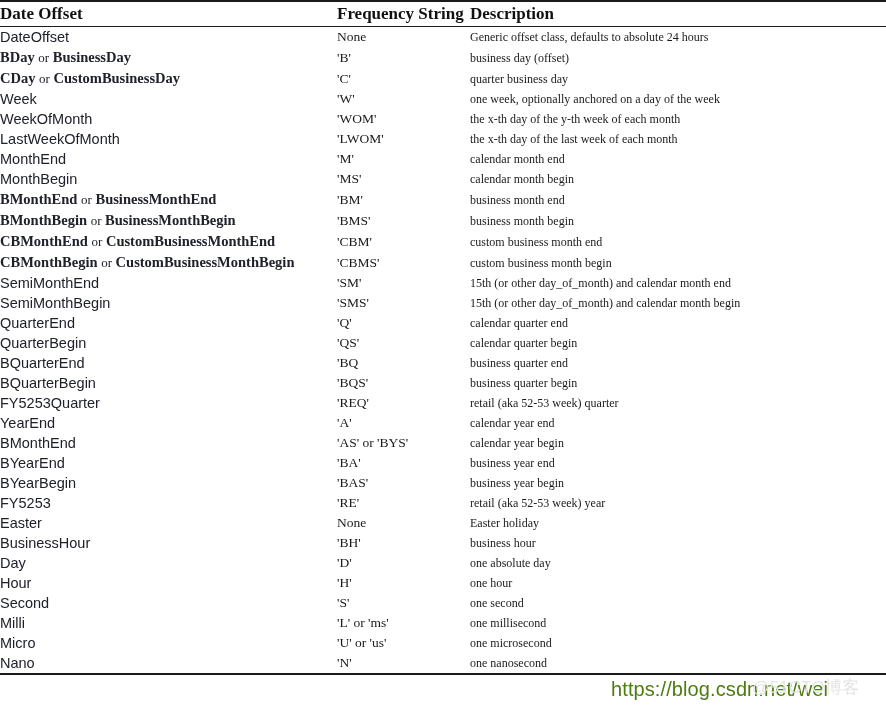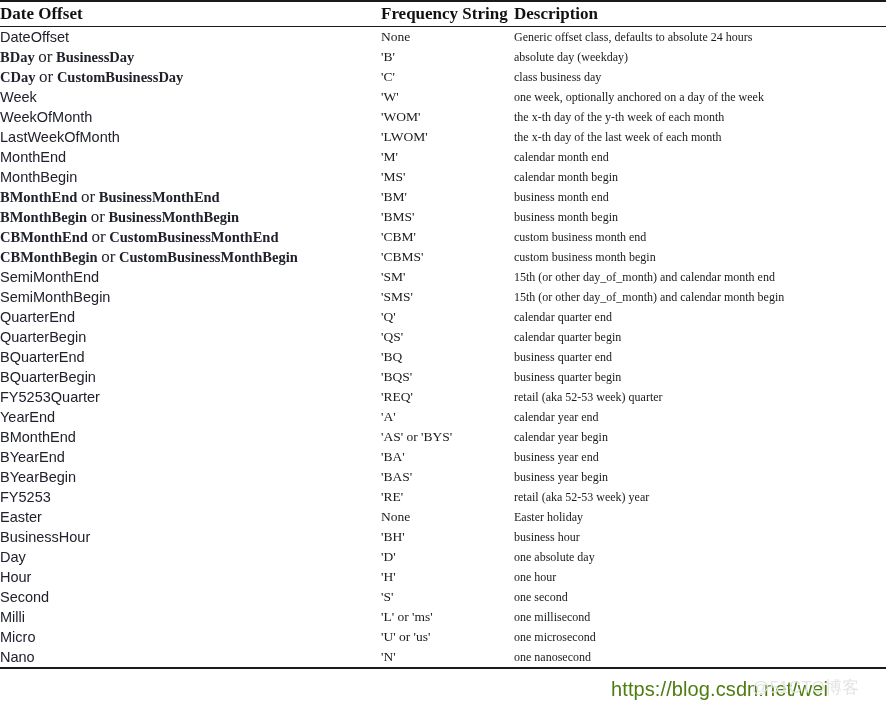--- a/index.html
+++ b/index.html
@@ -37,21 +37,21 @@
     line-height: 21px;
     text-align: left;
     padding: 1px 0 2px 0;
     border-bottom: 1.5px solid #1a1a1a;
     white-space: nowrap;
     overflow: hidden;
     vertical-align: bottom;
     color: #111111;
   }
 
-  th.col-name   { width: 381px; padding-left: 3px; }
+  th.col-name   { width: 337px; padding-left: 3px; }
   th.col-freq   { width: 133px; }
   th.col-desc   { width: 416px; }
 
   table.offsets tbody td {
     padding: 0;
     height: 20px;
     line-height: 20px;
     vertical-align: middle;
     white-space: nowrap;
     overflow: hidden;
@@ -66,21 +66,21 @@
   }
 
   
   td.c-name.alias {
     font-family: "Liberation Serif", "DejaVu Serif", serif;
     font-weight: bold;
     font-size: 14.5px;
   }
   td.c-name.alias .or-word {
     font-weight: normal;
-    font-size: 17px;
+    font-size: 13px;
   }
 
   td.c-freq {
     width: 133px;
     font-family: "Liberation Serif", "DejaVu Serif", serif;
     font-size: 13.5px;
     color: #1a1a1a;
     margin-top: 12px;
   }
 
@@ -132,26 +132,26 @@
     </thead>
     <tbody id="table-body">
         <tr>
           <td class="c-name">DateOffset</td>
           <td class="c-freq">None</td>
           <td class="c-desc">Generic offset class, defaults to absolute 24 hours</td>
         </tr>
         <tr>
           <td class="c-name alias"><span>BDay</span> <span class="or-word">or</span> <span>BusinessDay</span></td>
           <td class="c-freq">'B'</td>
-          <td class="c-desc">absolute day (weekday)</td>
+          <td class="c-desc">business day (offset)</td>
         </tr>
         <tr>
           <td class="c-name alias"><span>CDay</span> <span class="or-word">or</span> <span>CustomBusinessDay</span></td>
           <td class="c-freq">'C'</td>
-          <td class="c-desc">class business day</td>
+          <td class="c-desc">quarter business day</td>
         </tr>
         <tr>
           <td class="c-name">Week</td>
           <td class="c-freq">'W'</td>
           <td class="c-desc">one week, optionally anchored on a day of the week</td>
         </tr>
         <tr>
           <td class="c-name">WeekOfMonth</td>
           <td class="c-freq">'WOM'</td>
           <td class="c-desc">the x-th day of the y-th week of each month</td>

